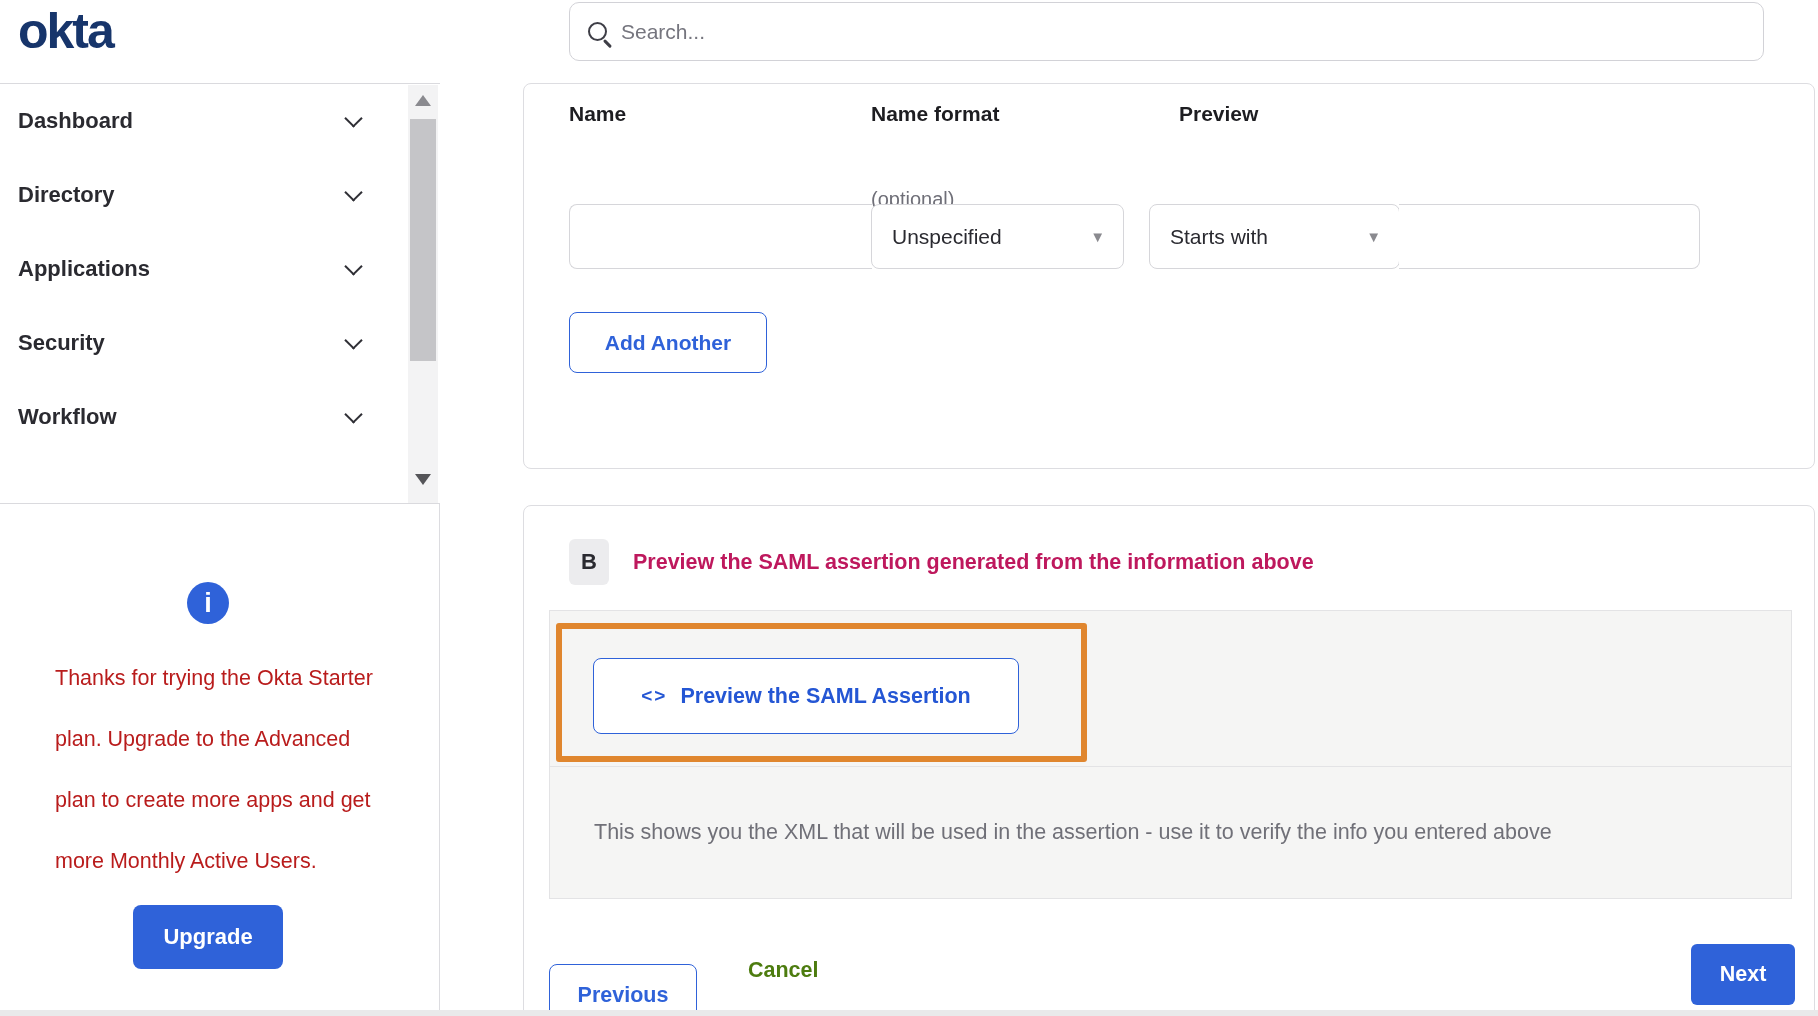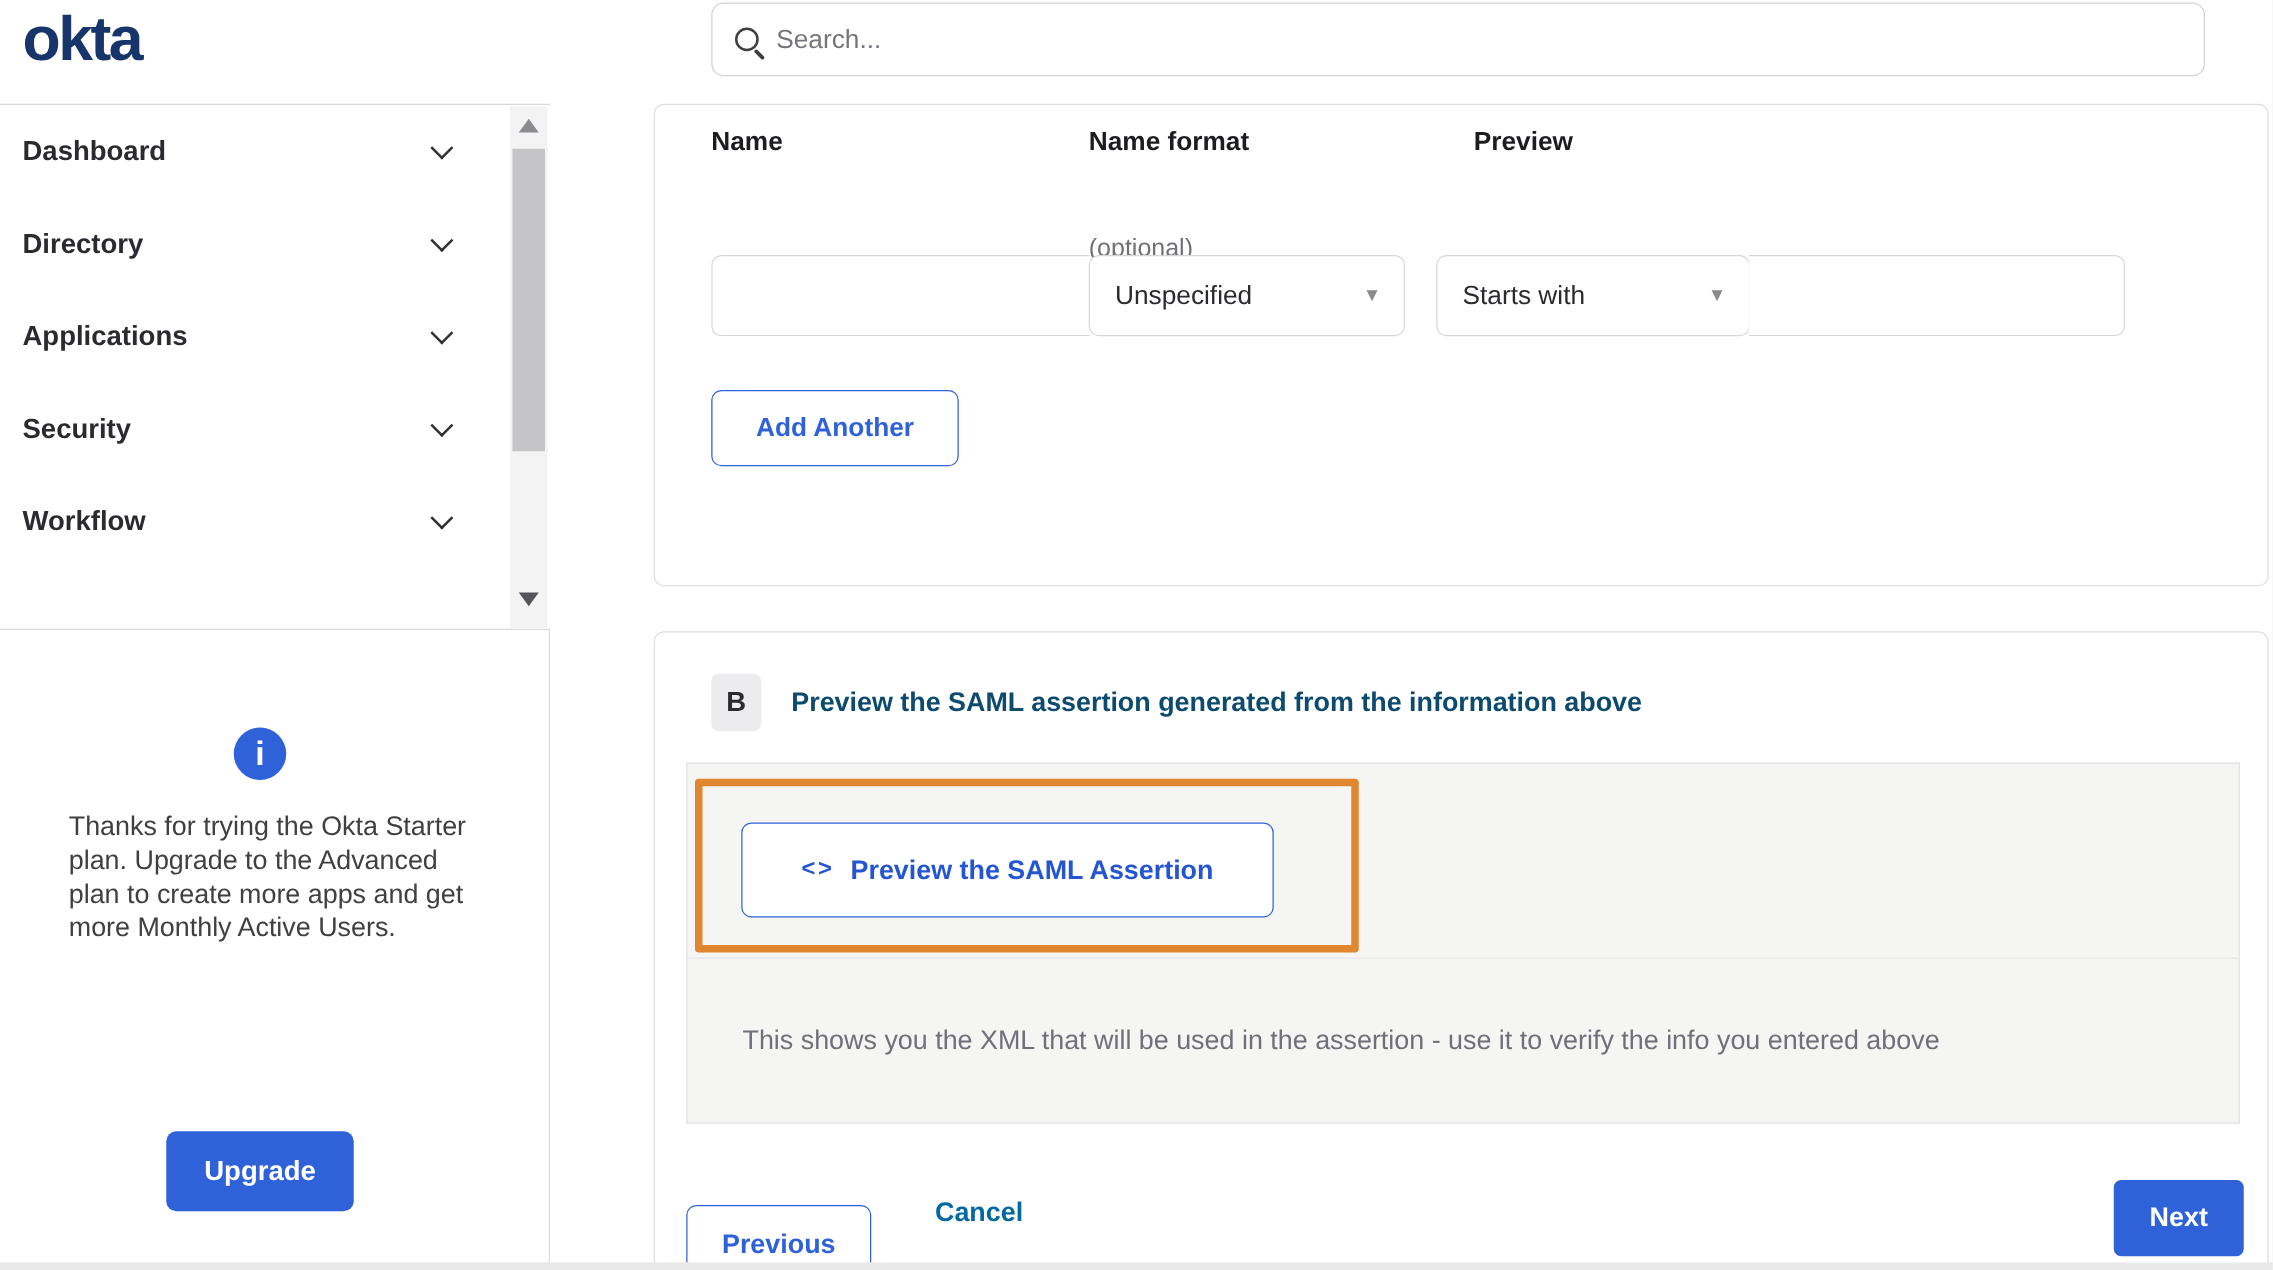--- a/index.html
+++ b/index.html
@@ -40,21 +40,21 @@
     border-bottom:11px solid #8a8a8f; }
   .scroll-thumb { position:absolute; left:2px; top:34px; width:26px; height:242px;
     background:#c5c5c8; }
   .scroll-down { position:absolute; left:7px; bottom:18px; width:0; height:0;
     border-left:8px solid transparent; border-right:8px solid transparent;
     border-top:11px solid #555559; }
   .info-icon { position:absolute; left:187px; top:582px; width:42px; height:42px;
     border-radius:50%; background:#2f62d9; color:#ffffff; font-weight:700;
     font-size:27px; display:flex; align-items:center; justify-content:center; }
   .plan-msg { position:absolute; left:55px; top:648px; width:338px; font-size:21.5px;
-    line-height:27px; color:#404040; }
+    line-height:61px; color:#b91c1c; }
   .upgrade-btn { position:absolute; left:133px; top:905px; width:150px; height:64px;
     background:#2f62d9; border:none; border-radius:8px; color:#fff; font-weight:700;
     font-size:22px; font-family:"Liberation Sans",sans-serif; cursor:pointer; }
 
   
   .card { position:absolute; background:#fff; border:1px solid #dddde1;
     border-radius:8px; }
   #cardA { left:523px; top:83px; width:1292px; height:386px; }
   #cardB { left:523px; top:505px; width:1292px; height:560px; }
 
@@ -72,39 +72,39 @@
   .outline-btn { background:#fff; border:1.6px solid #2f62d9; border-radius:8px;
     color:#2f62d9; font-weight:700; font-family:"Liberation Sans",sans-serif;
     cursor:pointer; }
   #add-another { position:absolute; left:45px; top:228px; width:198px; height:61px;
     font-size:21px; }
 
   .badge-b { position:absolute; left:45px; top:33px; width:40px; height:46px;
     background:#ececee; border-radius:6px; display:flex; align-items:center;
     justify-content:center; font-size:22px; font-weight:700; color:#2a2a30; }
   .sec-title { position:absolute; left:109px; top:44px; font-size:21.5px;
-    font-weight:700; color:#0c4a6e; }
+    font-weight:700; color:#be185d; }
   .gray-panel { position:absolute; left:25px; width:1243px; background:#f5f5f4;
     border:1px solid #e3e3e5; }
   #panel1 { top:104px; height:156px; border-bottom:none; }
   #panel2 { top:260px; height:133px; display:flex; align-items:center;
     padding-left:44px; }
   .panel-desc { font-size:21.5px; color:#707078; }
   .annotation { position:absolute; left:32px; top:117px; width:531px; height:139px;
     border:6px solid #e0862e; border-radius:3px; pointer-events:none; z-index:5; }
   #preview-btn { position:absolute; left:69px; top:152px; width:426px; height:76px;
     border-radius:8px; font-size:21.5px; display:flex; align-items:center;
     justify-content:center; gap:13px; z-index:6; color:#2456d4;
     border-color:#2f62d9; }
   .code-glyph { font-size:19px; font-weight:700; letter-spacing:2px; }
 
   #prev-btn { position:absolute; left:25px; top:438px; width:148px; height:63px;
     font-size:21.5px;margin-top:20px; }
   #cancel-link { position:absolute; left:224px; top:452px; font-size:21.5px;
-    font-weight:700; color:#0369a1; cursor:pointer; }
+    font-weight:700; color:#4d7c0f; cursor:pointer; }
   #next-btn { position:absolute; left:1167px; top:438px; width:104px; height:61px;
     background:#2f62d9; border:none; border-radius:6px; color:#fff; font-weight:700;
     font-size:21.5px; font-family:"Liberation Sans",sans-serif; cursor:pointer; }
 
   .bottom-strip { position:absolute; left:0; top:1010px; width:1818px; height:6px;
     background:#e9e9ea; }
 </style>
 </head>
 <body>
 

